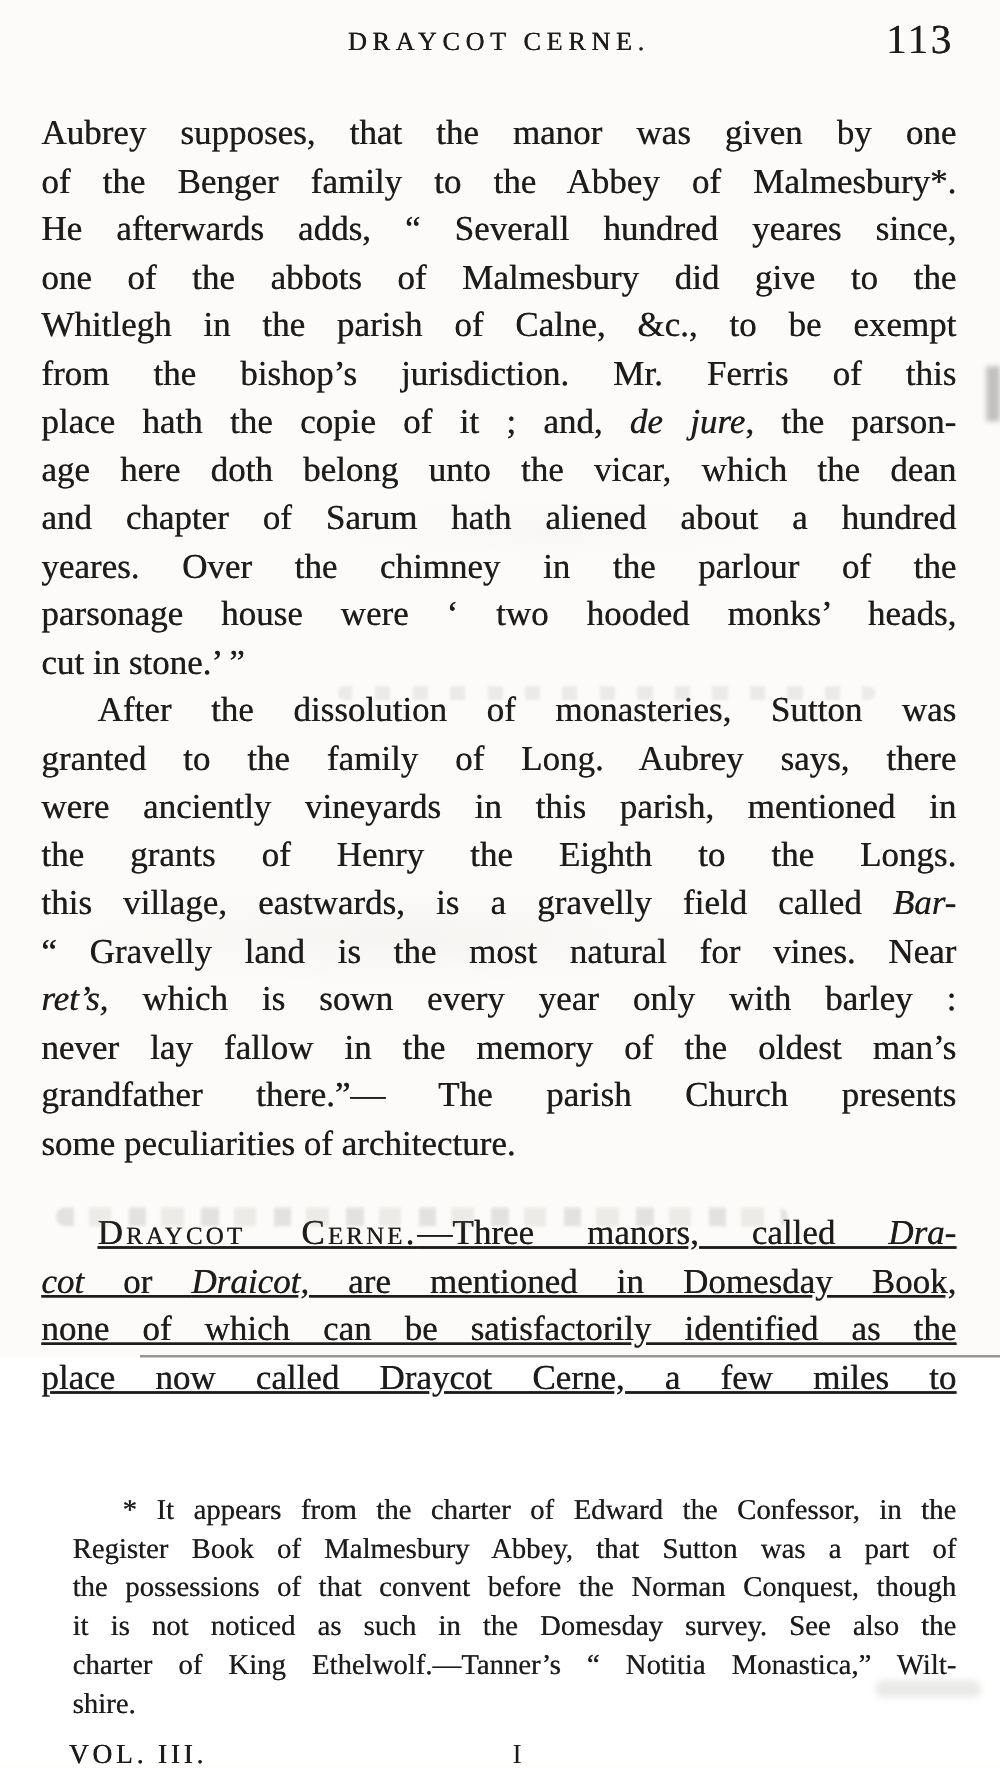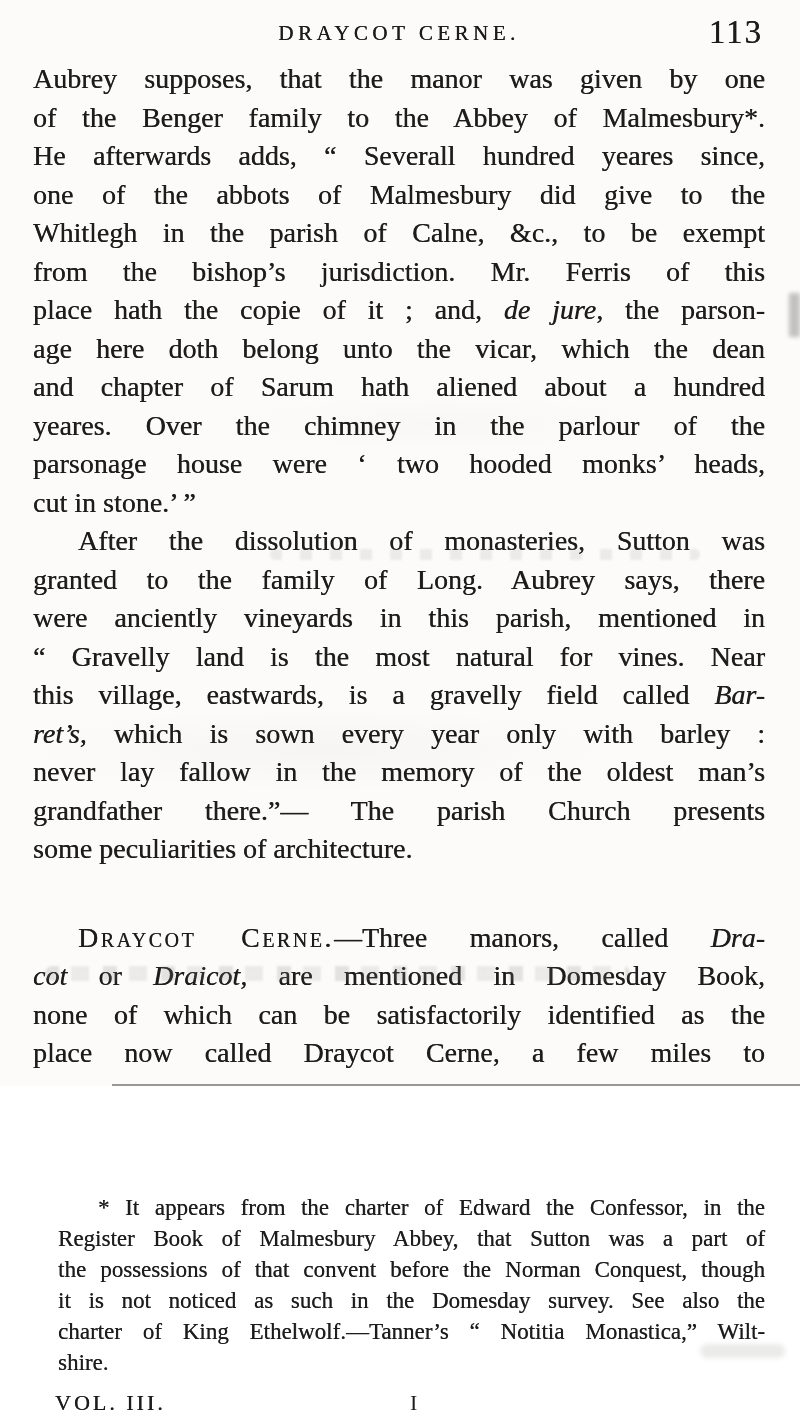--- a/index.html
+++ b/index.html
@@ -19,23 +19,23 @@
   .page-header{position:absolute;top:14px;left:33px;width:732px;height:36px;}
   .running-title{
     position:absolute;left:0;right:0;top:7px;text-align:center;
     font-size:21px;letter-spacing:4.5px;white-space:pre;
     text-shadow:0.3px 0 0 currentColor;
   }
   .page-number{
     position:absolute;right:2px;top:0;font-size:33px;letter-spacing:2px;
     text-shadow:0.3px 0 0 currentColor;
   }
-  .page-body{position:absolute;top:60px;left:33px;width:732px;}
+  .page-body{position:absolute;top:88px;left:33px;width:732px;}
   .paragraph{margin:0;}
-  .paragraph.gap{margin-top:50px;}
+  .paragraph.gap{margin-top:33px;text-decoration:underline;}
   .line{
     font-size:28px;line-height:38.5px;
     text-align:justify;text-align-last:justify;
     text-shadow:0.35px 0 0 rgba(25,25,25,0.85);
   }
   .line.last{text-align-last:left;}
   .line.indent{text-indent:45px;}
   .italic{font-style:italic;}
   .smallcaps{font-variant:small-caps;letter-spacing:2.5px;}
   .footnote{position:absolute;top:1192px;left:31px;width:734px;}
@@ -101,22 +101,23 @@
         <div class="line"><span>age here doth belong unto the vicar, which the dean</span></div>
         <div class="line"><span>and chapter of Sarum hath aliened about a hundred</span></div>
         <div class="line"><span>yeares. Over the chimney in the parlour of the</span></div>
         <div class="line"><span>parsonage house were ‘ two hooded monks’ heads,</span></div>
         <div class="line last"><span>cut in stone.’ ”</span></div>
       </div>
       <div class="paragraph">
         <div class="line indent"><span>After the dissolution of monasteries, Sutton was</span></div>
         <div class="line"><span>granted to the family of Long. Aubrey says, there</span></div>
         <div class="line"><span>were anciently vineyards in this parish, mentioned in</span></div>
+        <div class="line"><span>the grants of Henry the Eighth to the Longs.</span></div>
+        <div class="line"><span>this village, eastwards, is a gravelly field called </span><span class="italic">Bar-</span></div>
         <div class="line"><span>“ Gravelly land is the most natural for vines. Near</span></div>
-        <div class="line"><span>this village, eastwards, is a gravelly field called </span><span class="italic">Bar-</span></div>
         <div class="line"><span class="italic">ret’s,</span><span> which is sown every year only with barley :</span></div>
         <div class="line"><span>never lay fallow in the memory of the oldest man’s</span></div>
         <div class="line"><span>grandfather there.”— The parish Church presents</span></div>
         <div class="line last"><span>some peculiarities of architecture.</span></div>
       </div>
       <div class="paragraph gap">
         <div class="line indent"><span class="smallcaps">Draycot Cerne.</span><span>—Three manors, called </span><span class="italic">Dra-</span></div>
         <div class="line"><span class="italic">cot</span><span> or </span><span class="italic">Draicot,</span><span> are mentioned in Domesday Book,</span></div>
         <div class="line"><span>none of which can be satisfactorily identified as the</span></div>
         <div class="line"><span>place now called Draycot Cerne, a few miles to</span></div>

